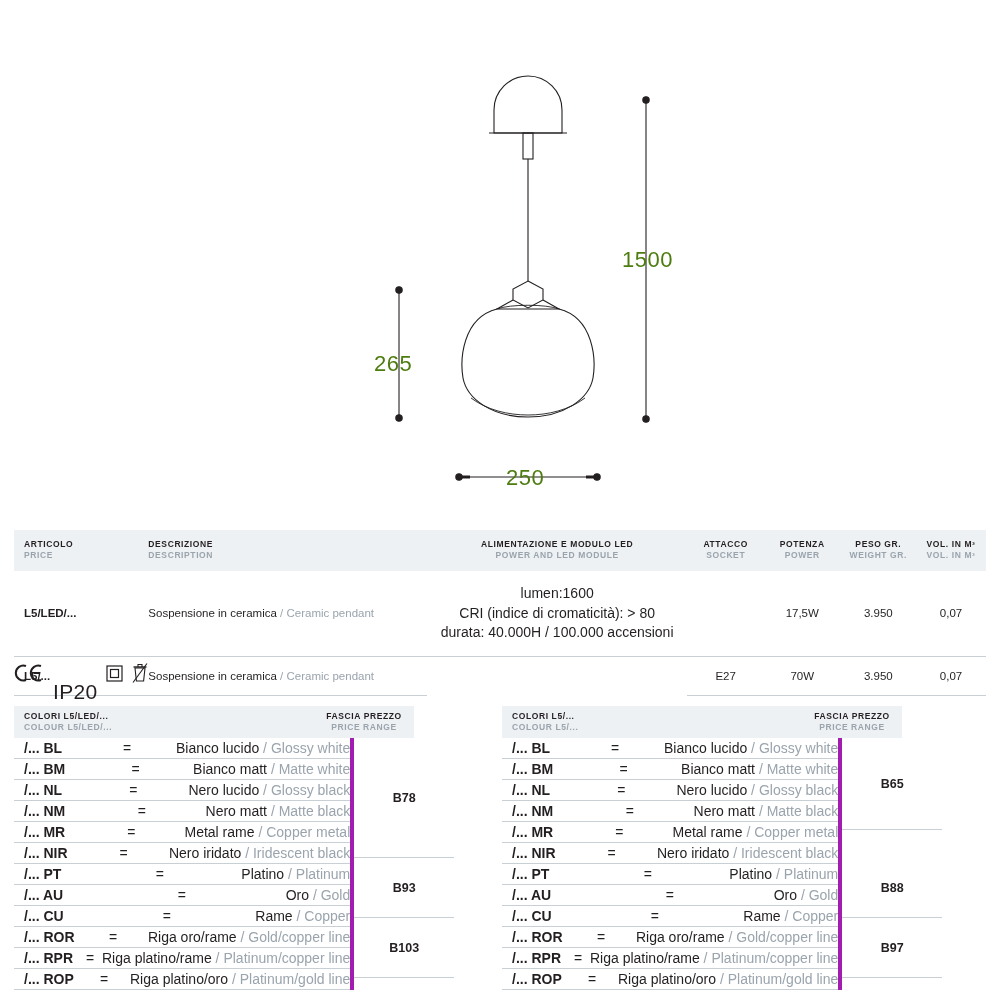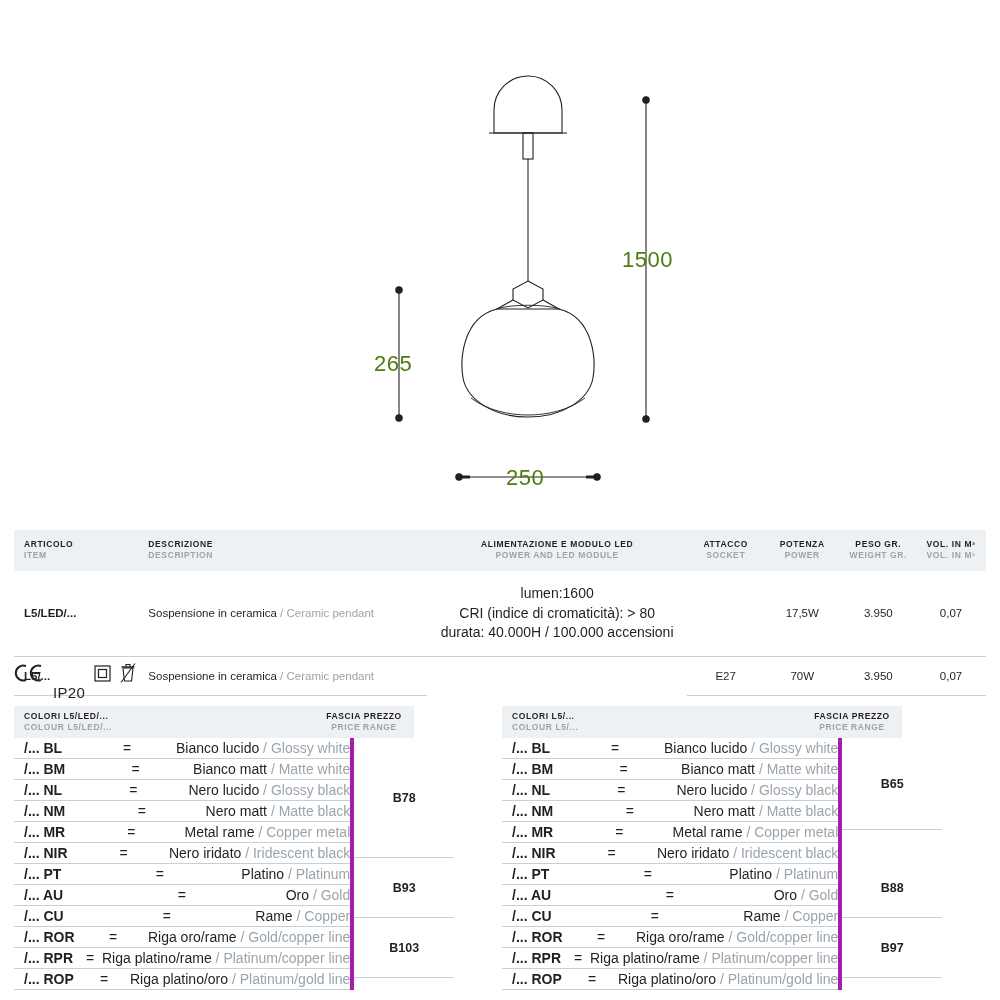--- a/index.html
+++ b/index.html
@@ -97,21 +97,21 @@
   .icons-row {
     position: absolute;
     left: 14px;
     top: 660px;
     display: flex;
     align-items: center;
     gap: 9px;
     height: 26px;
   }
   .icons-row .ip-text {
-    font-size: 15px;
+    font-size: 21px;
     letter-spacing: 0.3px;
     margin-top: 38px;
   }
 
   
   .colour-block {
     position: absolute;
     width: 400px;
     font-size: 11.5px;
   }
@@ -235,21 +235,21 @@
   <div class="dim-label" style="left: 622px; top: 247px;">1500</div>
   <div class="dim-label" style="left: 374px; top: 351px;">265</div>
   <div class="dim-label" style="left: 506px; top: 465px;">250</div>
 </div>
 
 <table class="spec-table">
   <thead>
     <tr>
       <th class="left" style="width:118px">
         <span>ARTICOLO</span>
-        <span class="sub">ITEM</span>
+        <span class="sub">PRICE</span>
       </th>
       <th class="left" style="width:308px">
         <span>DESCRIZIONE</span>
         <span class="sub">DESCRIPTION</span>
       </th>
       <th style="width:278px">
         <span>ALIMENTAZIONE E MODULO LED</span>
         <span class="sub">POWER AND LED MODULE</span>
       </th>
       <th style="width:68px">

